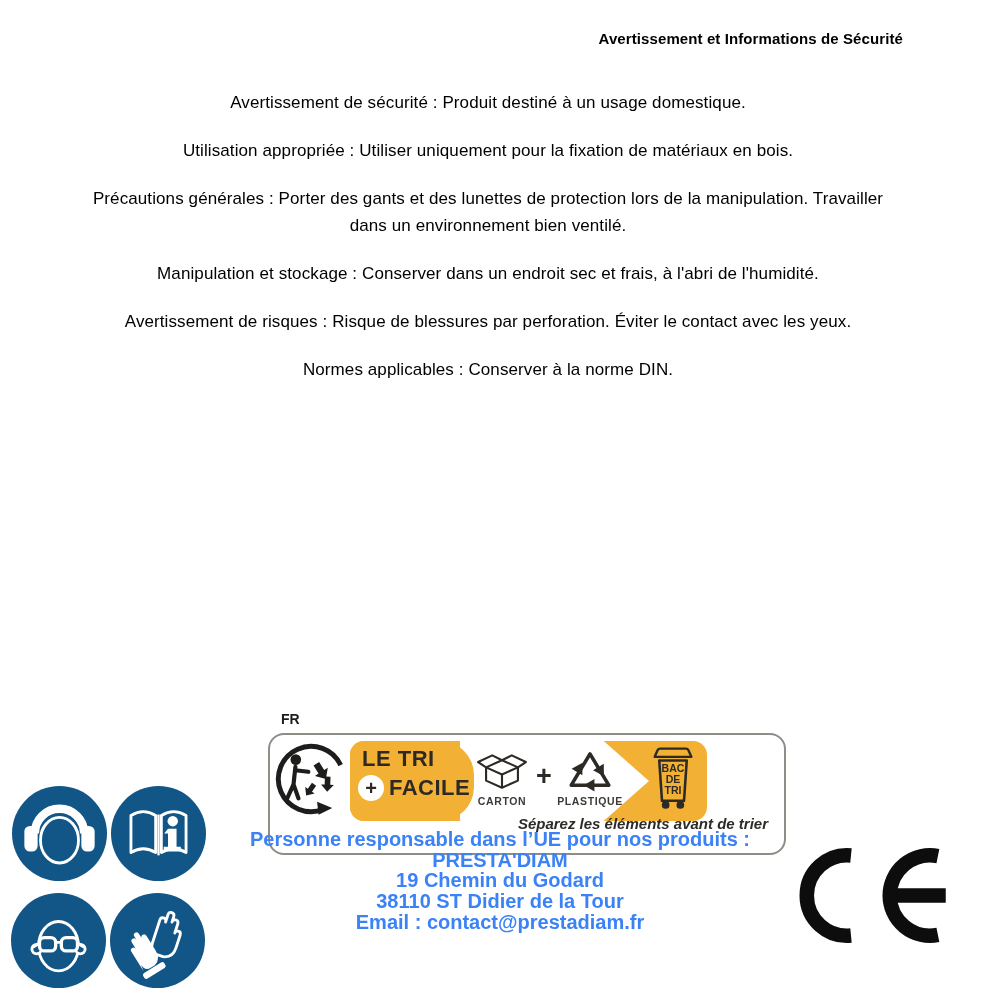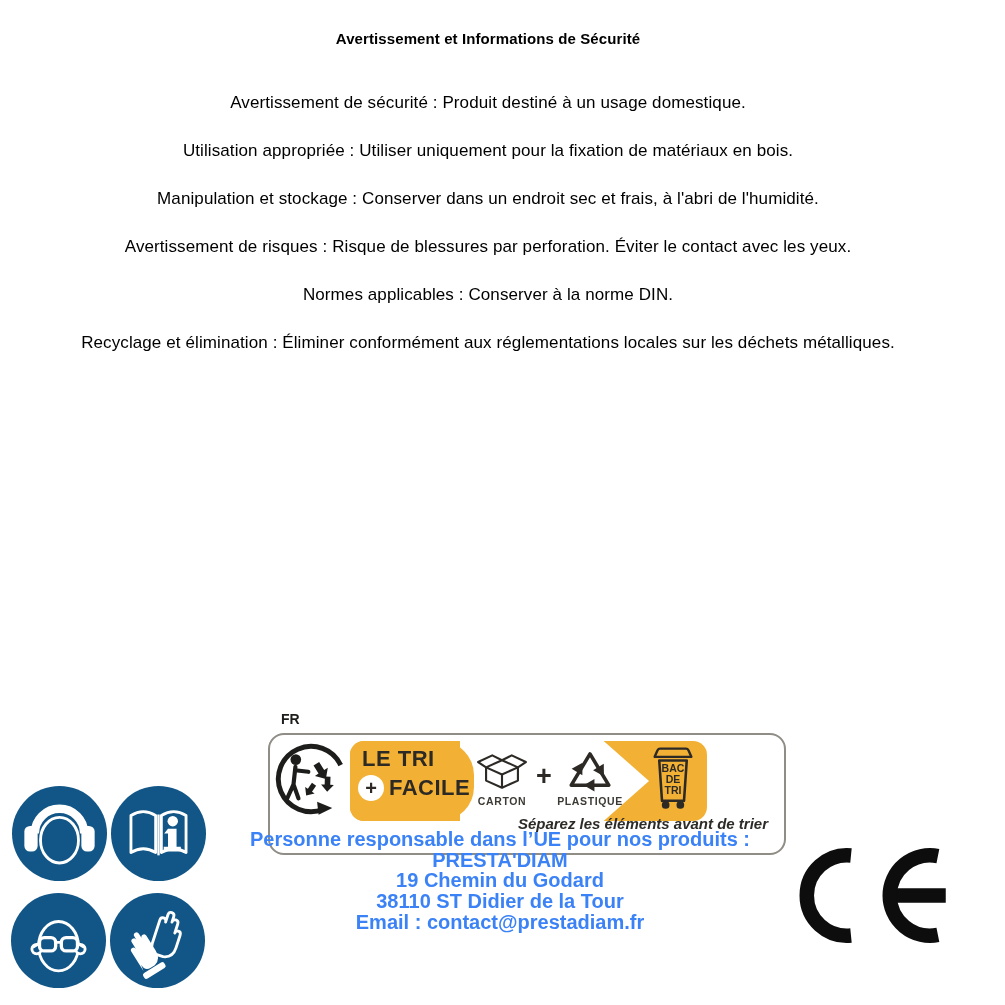--- a/index.html
+++ b/index.html
@@ -1,20 +1,20 @@
 <!DOCTYPE html>
 <html><head>
 <meta charset="utf-8">
 <style>
   html,body{margin:0;padding:0;background:#fff;}
   #page{position:relative;width:1005px;height:1005px;background:#fff;overflow:hidden;
         font-family:"Liberation Sans",sans-serif;color:#000;}
   
   .doc{padding:30px 102px 0 73px;}
-  .doc h1{font-size:15px;font-weight:bold;text-align:center;margin:0 0 42px 0;letter-spacing:.1px;}
+  .doc h1{font-size:15px;font-weight:bold;text-align:right;margin:0 0 42px 0;letter-spacing:.1px;}
   .doc p{font-size:17px;line-height:27px;margin:0 0 21px 0;letter-spacing:.1px;text-align:center;}
   
   .fr-tag{position:absolute;left:269px;top:711px;font-size:14px;font-weight:bold;color:#1d1d1b;padding-left:12px;}
   .tri-box{position:absolute;left:268px;top:733px;width:518px;height:122px;background:#fff;
            border:2px solid #8f8d86;border-radius:16px;box-sizing:border-box;}
   .triman{position:absolute;left:3px;top:6px;}
   .yellow-base{position:absolute;left:80px;top:6px;width:357px;height:80px;background:#F2B134;border-radius:14px;}
   .white-pent{position:absolute;left:190px;top:6px;width:189px;height:80px;background:#fff;
               clip-path:polygon(0 0,76% 0,100% 50%,76% 100%,0 100%);}
   .bubble{position:absolute;left:80px;top:6px;width:124px;height:80px;background:#F2B134;
@@ -42,24 +42,24 @@
 </style>
 </head>
 <body>
 
 <div id="page">
 
   <div class="doc">
     <h1>Avertissement et Informations de Sécurité</h1>
     <p>Avertissement de sécurité : Produit destiné à un usage domestique.</p>
     <p>Utilisation appropriée : Utiliser uniquement pour la fixation de matériaux en bois.</p>
+    <p>Précautions générales : Porter des gants et des lunettes de protection lors de la manipulation. Travailler dans un environnement bien ventilé.</p>
     <p>Manipulation et stockage : Conserver dans un endroit sec et frais, à l'abri de l'humidité.</p>
     <p>Avertissement de risques : Risque de blessures par perforation. Éviter le contact avec les yeux.</p>
     <p>Normes applicables : Conserver à la norme DIN.</p>
-    <p>Recyclage et élimination : Éliminer conformément aux réglementations locales sur les déchets métalliques.</p>
   </div>
 
   <div class="fr-tag">FR</div>
 
   <div class="tri-box">
     <div class="yellow-base"></div>
     <div class="white-pent"></div>
     <div class="bubble"></div>
 
     <svg class="triman" width="76" height="76" viewBox="0 0 100 100">

